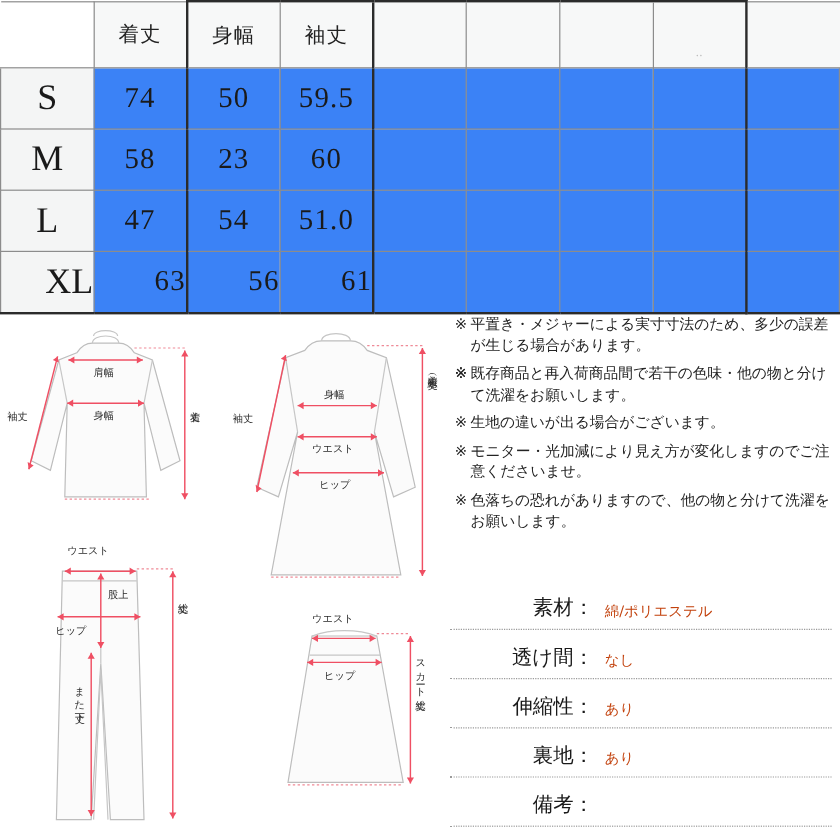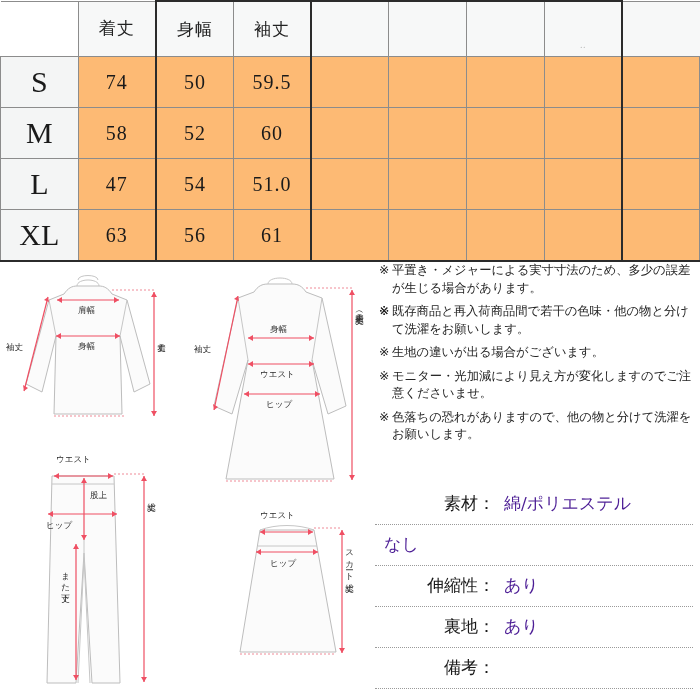--- a/index.html
+++ b/index.html
@@ -33,33 +33,33 @@
     font-family:"DejaVu Sans","Liberation Sans",sans-serif;
     font-size:17px;
     color:#222;
     letter-spacing:1px;
   }
   .size-table td.sizecell{
     background:#f4f5f5;
     font-size:30px;
     font-family:"Liberation Serif","DejaVu Serif",serif;
   }
-  .size-table td.num{background:#fdba74;font-size:20px;letter-spacing:1px;}
+  .size-table td.num{background:#3b82f6;font-size:24px;letter-spacing:1px;}
   .size-table td.blank{background:#f7f8f8;}
   .size-table td.blank-last{background:#f7f8f8;border-right:none;}
   .size-table td.dotmark{
     background:#f7f8f8;
     font-size:9px;
     color:#b9b9b9;
     vertical-align:bottom;
     padding-bottom:6px;
   }
   
   .size-table td.thick-t{border-top:2px solid #2b2b2b;}
-  .size-table td.thick-b{border-bottom:2px solid #2b2b2b;}
+  .size-table td.thick-b{border-bottom:2px solid #2b2b2b;text-align:right;}
   .size-table td.thick-l{border-left:2px solid #2b2b2b;}
   .size-table td.thick-r{border-right:2px solid #2b2b2b;}
 
   
   .lower{
     position:absolute;
     top:252px;left:0;
     width:700px;height:448px;
   }
   .diagrams{
@@ -88,39 +88,39 @@
   }
   .note .mk{position:absolute;left:0;top:0;}
 
   .spec-list{
     position:absolute;
     left:0;top:232px;
     width:318px;
   }
   .spec-row{
     display:flex;
-    align-items:center;
+    align-items:flex-end;
     border-bottom:1px dotted #9a9a9a;
     padding:4px 0 6px 0;
     min-height:30px;
   }
   .spec-row.first{border-top:none;}
   .spec-label{
     width:120px;
     text-align:right;
     font-size:17px;
     font-family:"DejaVu Serif","Liberation Serif",serif;
     color:#1a1a1a;
     white-space:nowrap;
   }
   .spec-value{
     padding-left:9px;
-    font-size:17px;
+    font-size:12px;
     font-family:"DejaVu Serif","Liberation Serif",serif;
-    color:#4c1d95;
+    color:#c2410c;
     white-space:nowrap;
   }
 
   
   .dlab{
     font-family:"DejaVu Sans","Liberation Sans",sans-serif;
     font-size:8.5px;
     fill:#2a2a2a;
   }
   .dlab-v{
@@ -158,21 +158,21 @@
       <td class="num thick-l"></td>
       <td class="num"></td>
       <td class="num"></td>
       <td class="num thick-r"></td>
       <td class="num"></td>
     </tr>
 
     <tr>
       <td class="sizecell">M</td>
       <td class="num">58</td>
-      <td class="num thick-l">52</td>
+      <td class="num thick-l">23</td>
       <td class="num">60</td>
       <td class="num thick-l"></td>
       <td class="num"></td>
       <td class="num"></td>
       <td class="num thick-r"></td>
       <td class="num"></td>
     </tr>
 
     <tr>
       <td class="sizecell">L</td>
@@ -372,20 +372,21 @@
         <span>色落ちの恐れがありますので、他の物と分けて洗濯をお願いします。</span>
       </div>
     </div>
 
     <div class="spec-list">
       <div class="spec-row first">
         <span class="spec-label">素材：</span>
         <span class="spec-value">綿/ポリエステル</span>
       </div>
       <div class="spec-row">
+        <span class="spec-label">透け間：</span>
         <span class="spec-value">なし</span>
       </div>
       <div class="spec-row">
         <span class="spec-label">伸縮性：</span>
         <span class="spec-value">あり</span>
       </div>
       <div class="spec-row">
         <span class="spec-label">裏地：</span>
         <span class="spec-value">あり</span>
       </div>

